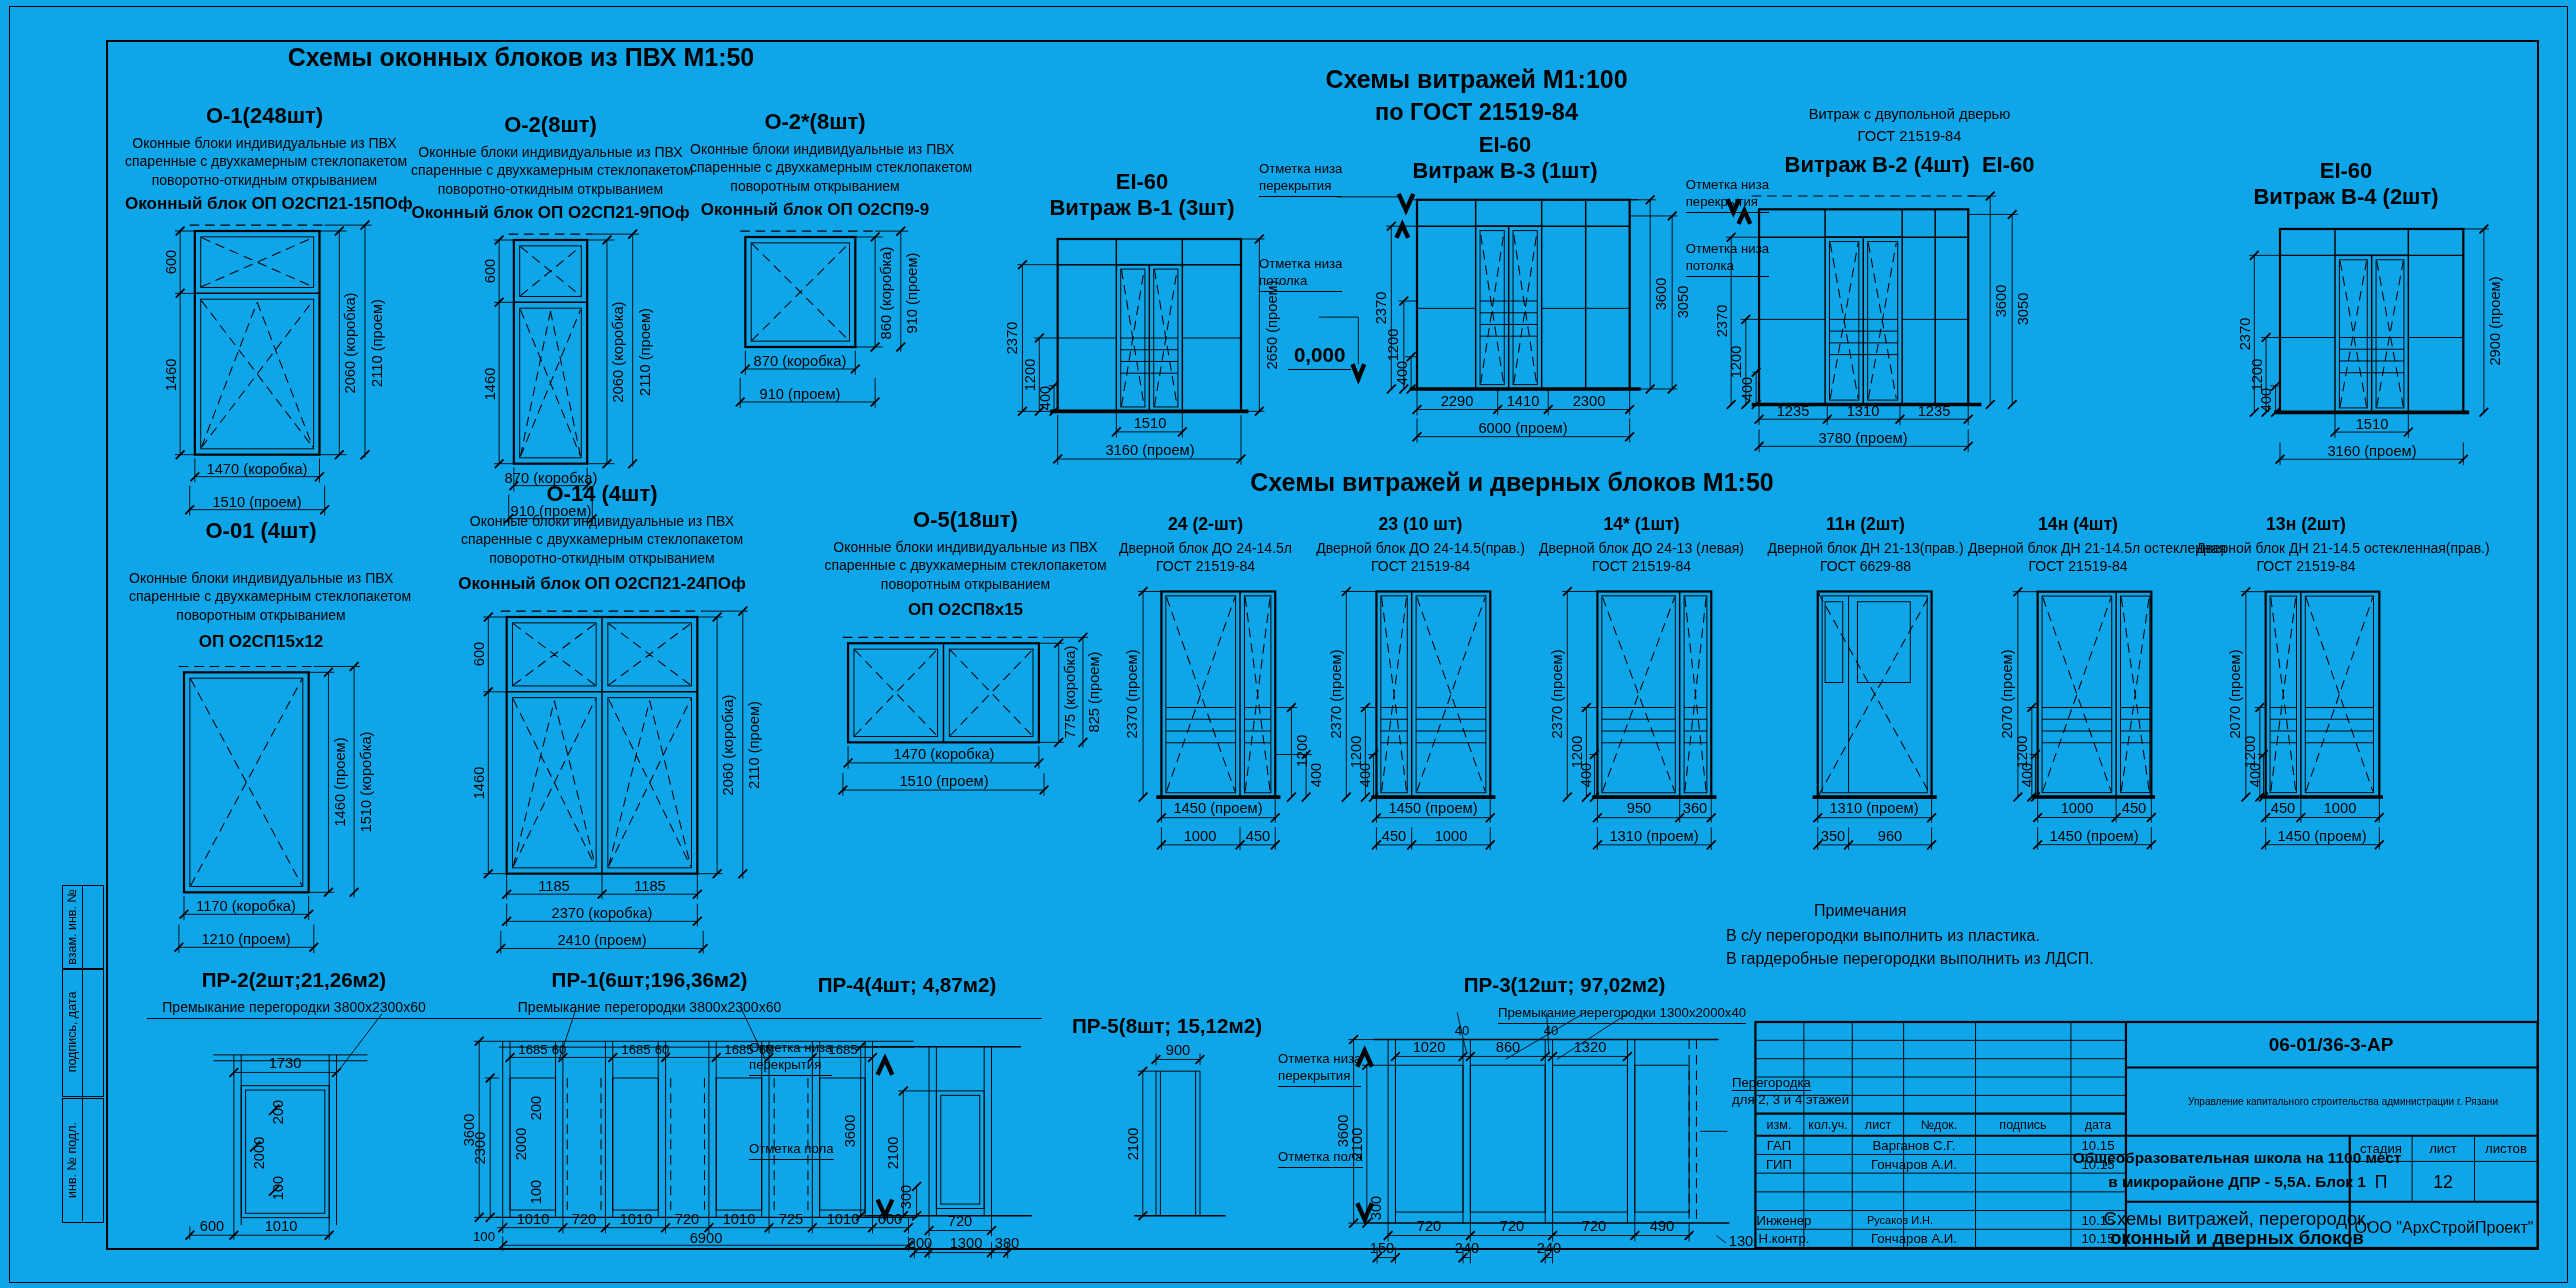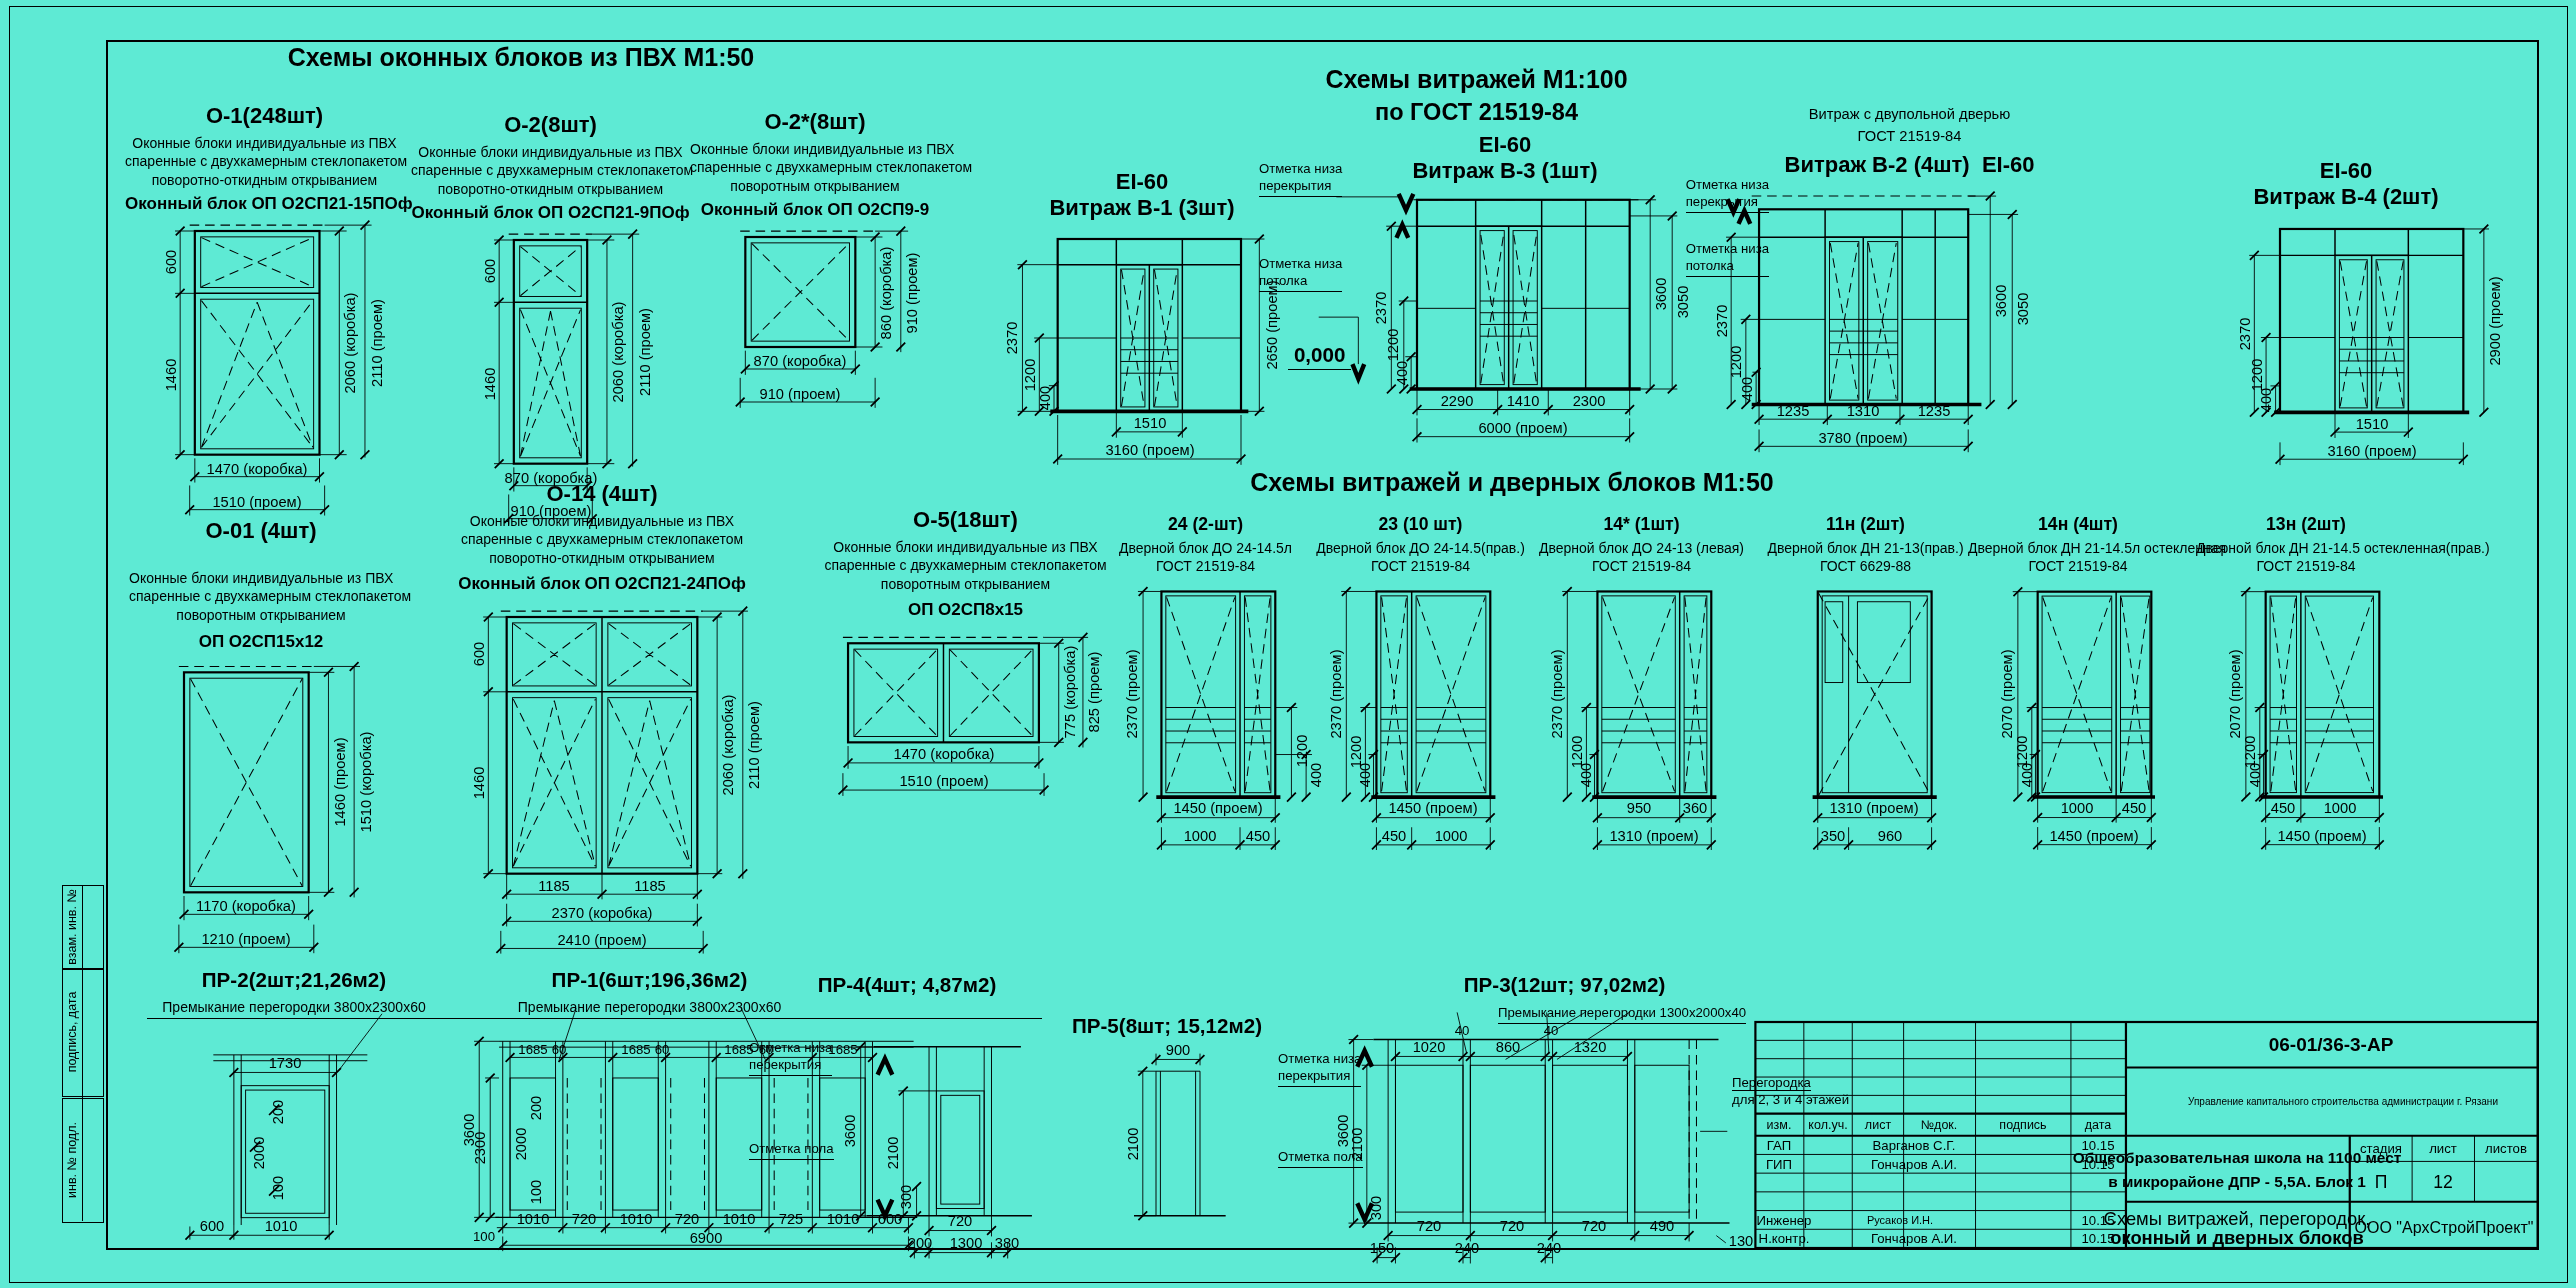--- a/index.html
+++ b/index.html
@@ -1,16 +1,16 @@
 <!DOCTYPE html>
 <html style="font-size:11.7px"><head>
 <meta charset="utf-8">
 <style>
   html,body{margin:0;padding:0;background:#fff}
-  .sheet{position:relative;width:2576px;height:1288px;background:#5eead4;color:#000;
+  .sheet{position:relative;width:2576px;height:1288px;background:#0ea5e9;color:#000;
          font-family:"Liberation Sans",sans-serif;overflow:hidden}
   .ob{position:absolute;left:8.8px;top:5.9px;width:2557px;height:1275px;border:1.5px solid #000}
   .ib{position:absolute;left:106px;top:40px;width:2429px;height:1206px;border:2.2px solid #000}
   .sch{position:absolute}
   .ct{position:absolute;left:0;right:0;text-align:center;white-space:nowrap}
   .h1{font-size:25px;font-weight:bold}
   .h2{font-size:23.5px;font-weight:bold}
   .st{font-size:22px;font-weight:bold}
   .st2{font-size:17.6px;font-weight:bold}
   .st3{font-size:20.6px;font-weight:bold}
@@ -613,20 +613,25 @@
     <span class="dim" style="left:151px;top:253px">720</span>
     <span class="dim" style="left:234px;top:253px">720</span>
     <span class="dim" style="left:316px;top:253px">720</span>
     <span class="dim" style="left:384px;top:253px">490</span>
     <span class="dim" style="left:463px;top:268px">130</span>
     <span class="dim" style="left:104px;top:275px">150</span>
     <span class="dim" style="left:189px;top:275px">240</span>
     <span class="dim" style="left:271px;top:275px">240</span>
   </div>
 
+  <div class="sch" style="left:1682px;top:902px;width:558px;height:95px">
+    <div style="position:absolute;left:132px;top:0;font-size:16px">Примечания</div>
+    <div style="position:absolute;left:44px;top:25px;font-size:16px">В с/у перегородки выполнить из пластика.</div>
+    <div style="position:absolute;left:44px;top:48px;font-size:16px">В гардеробные перегородки выполнить из ЛДСП.</div>
+  </div>
 
   <div class="sch" style="left:1755px;top:1022px;width:783px;height:226px">
     <svg class="dr" style="top:0" width="783" height="226" viewBox="0 0 1066 308">
       <rect x="0" y="0" width="1066" height="308" class="w3"></rect>
       <path class="w3" d="M505 0V308M505 62H1066M505 155H1066M505 245H1066M810 155V308M0 125H505M0 155H505"></path>
       <path class="w1" d="M66 0V308M132 0V308M202 0V308M300 0V308M430 0V308M0 25H505M0 50H505M0 75H505M0 100H505M0 180.5H505M0 206H505M0 231.5H505M0 257H505M0 282.5H505M895 155V245M980 155V245M810 190H1066"></path>
     </svg>
     <span class="tb-txt" style="left:24px;top:103px;font-size:12.5px">изм.</span>
     <span class="tb-txt" style="left:73px;top:103px;font-size:12.5px">кол.уч.</span>
     <span class="tb-txt" style="left:123px;top:103px;font-size:12.5px">лист</span>

